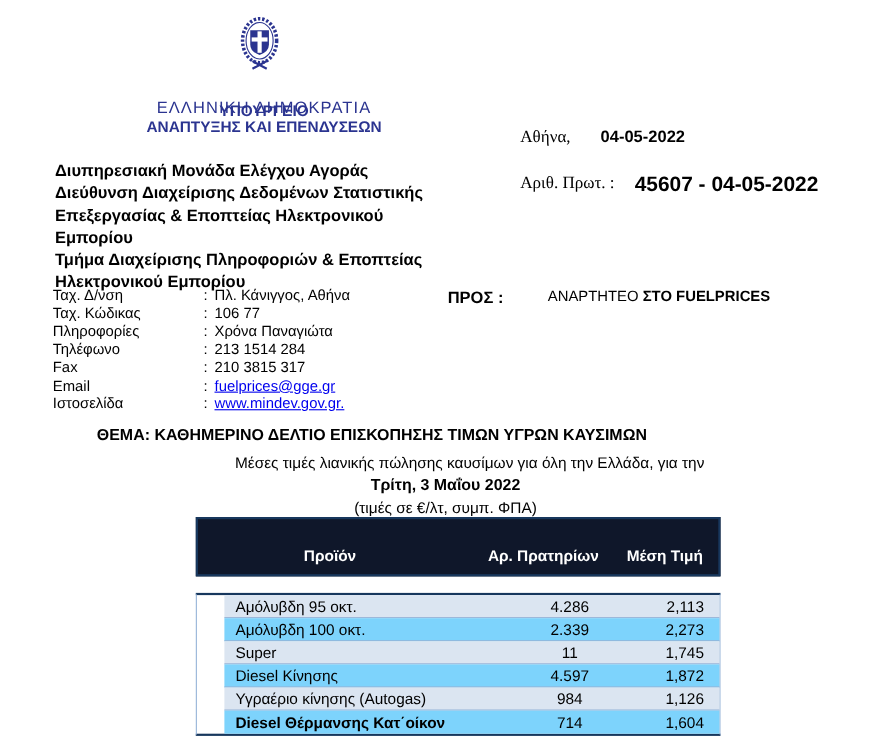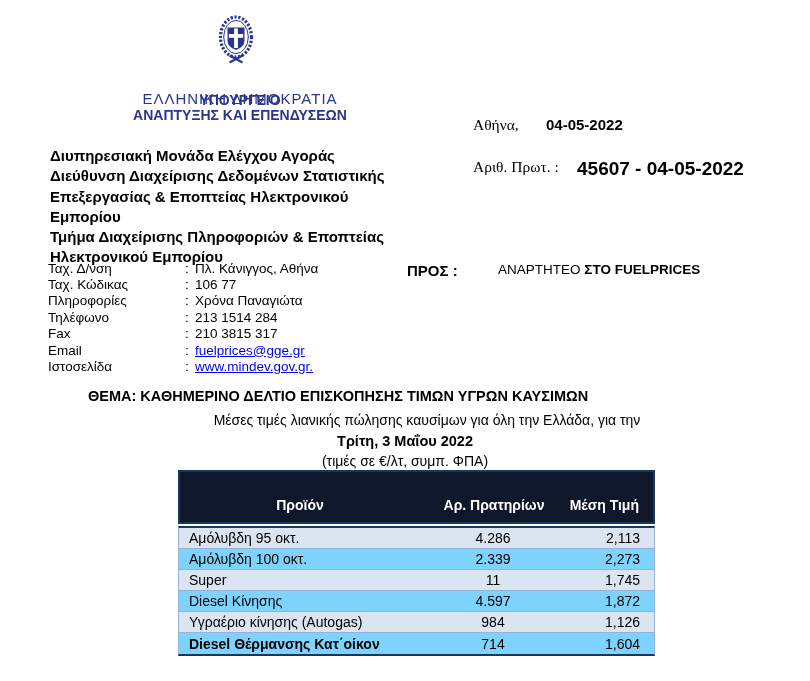--- a/index.html
+++ b/index.html
@@ -53,23 +53,23 @@
   .unit     { position:absolute; left:0; top:453px; width:810px; text-align:center; font-size:14px; }
 
   
   .ftable { position:absolute; left:178px; top:470px; width:477px; }
   .thead {
     height:54px; background:#0f172a; border:2px solid #17375d;
     display:flex; align-items:flex-end; padding-bottom:9px;
     color:#fff; font-weight:bold; font-size:14px;
   }
   .tbody {
-    margin-top:2px;
+    margin-top:15px;
     border-top:2px solid #17375d; border-bottom:2px solid #17375d;
-    border-left:1px solid #95b3d7; border-right:1px solid #95b3d7;
+    border-left:1px solid #95b3d7; border-right:1px solid #95b3d7;padding-left:25px;
   }
   .trow { display:flex; height:21px; align-items:center; font-size:14px;
           border-bottom:1px solid #95b3d7; background:#7dd3fc; }
   .trow:last-child { border-bottom:none; }
   .trow:nth-child(odd) { background:#dbe5f1; }
   .c-prod { width:240px; flex:none; padding-left:10px; text-align:left; }
   .c-stat { width:148px; flex:none; text-align:center; }
   .c-price{ flex:1; text-align:right; padding-right:14px; }
   .thead .c-prod { text-align:center; padding-left:0; }
   .trow.emph .c-prod { font-weight:bold; }

